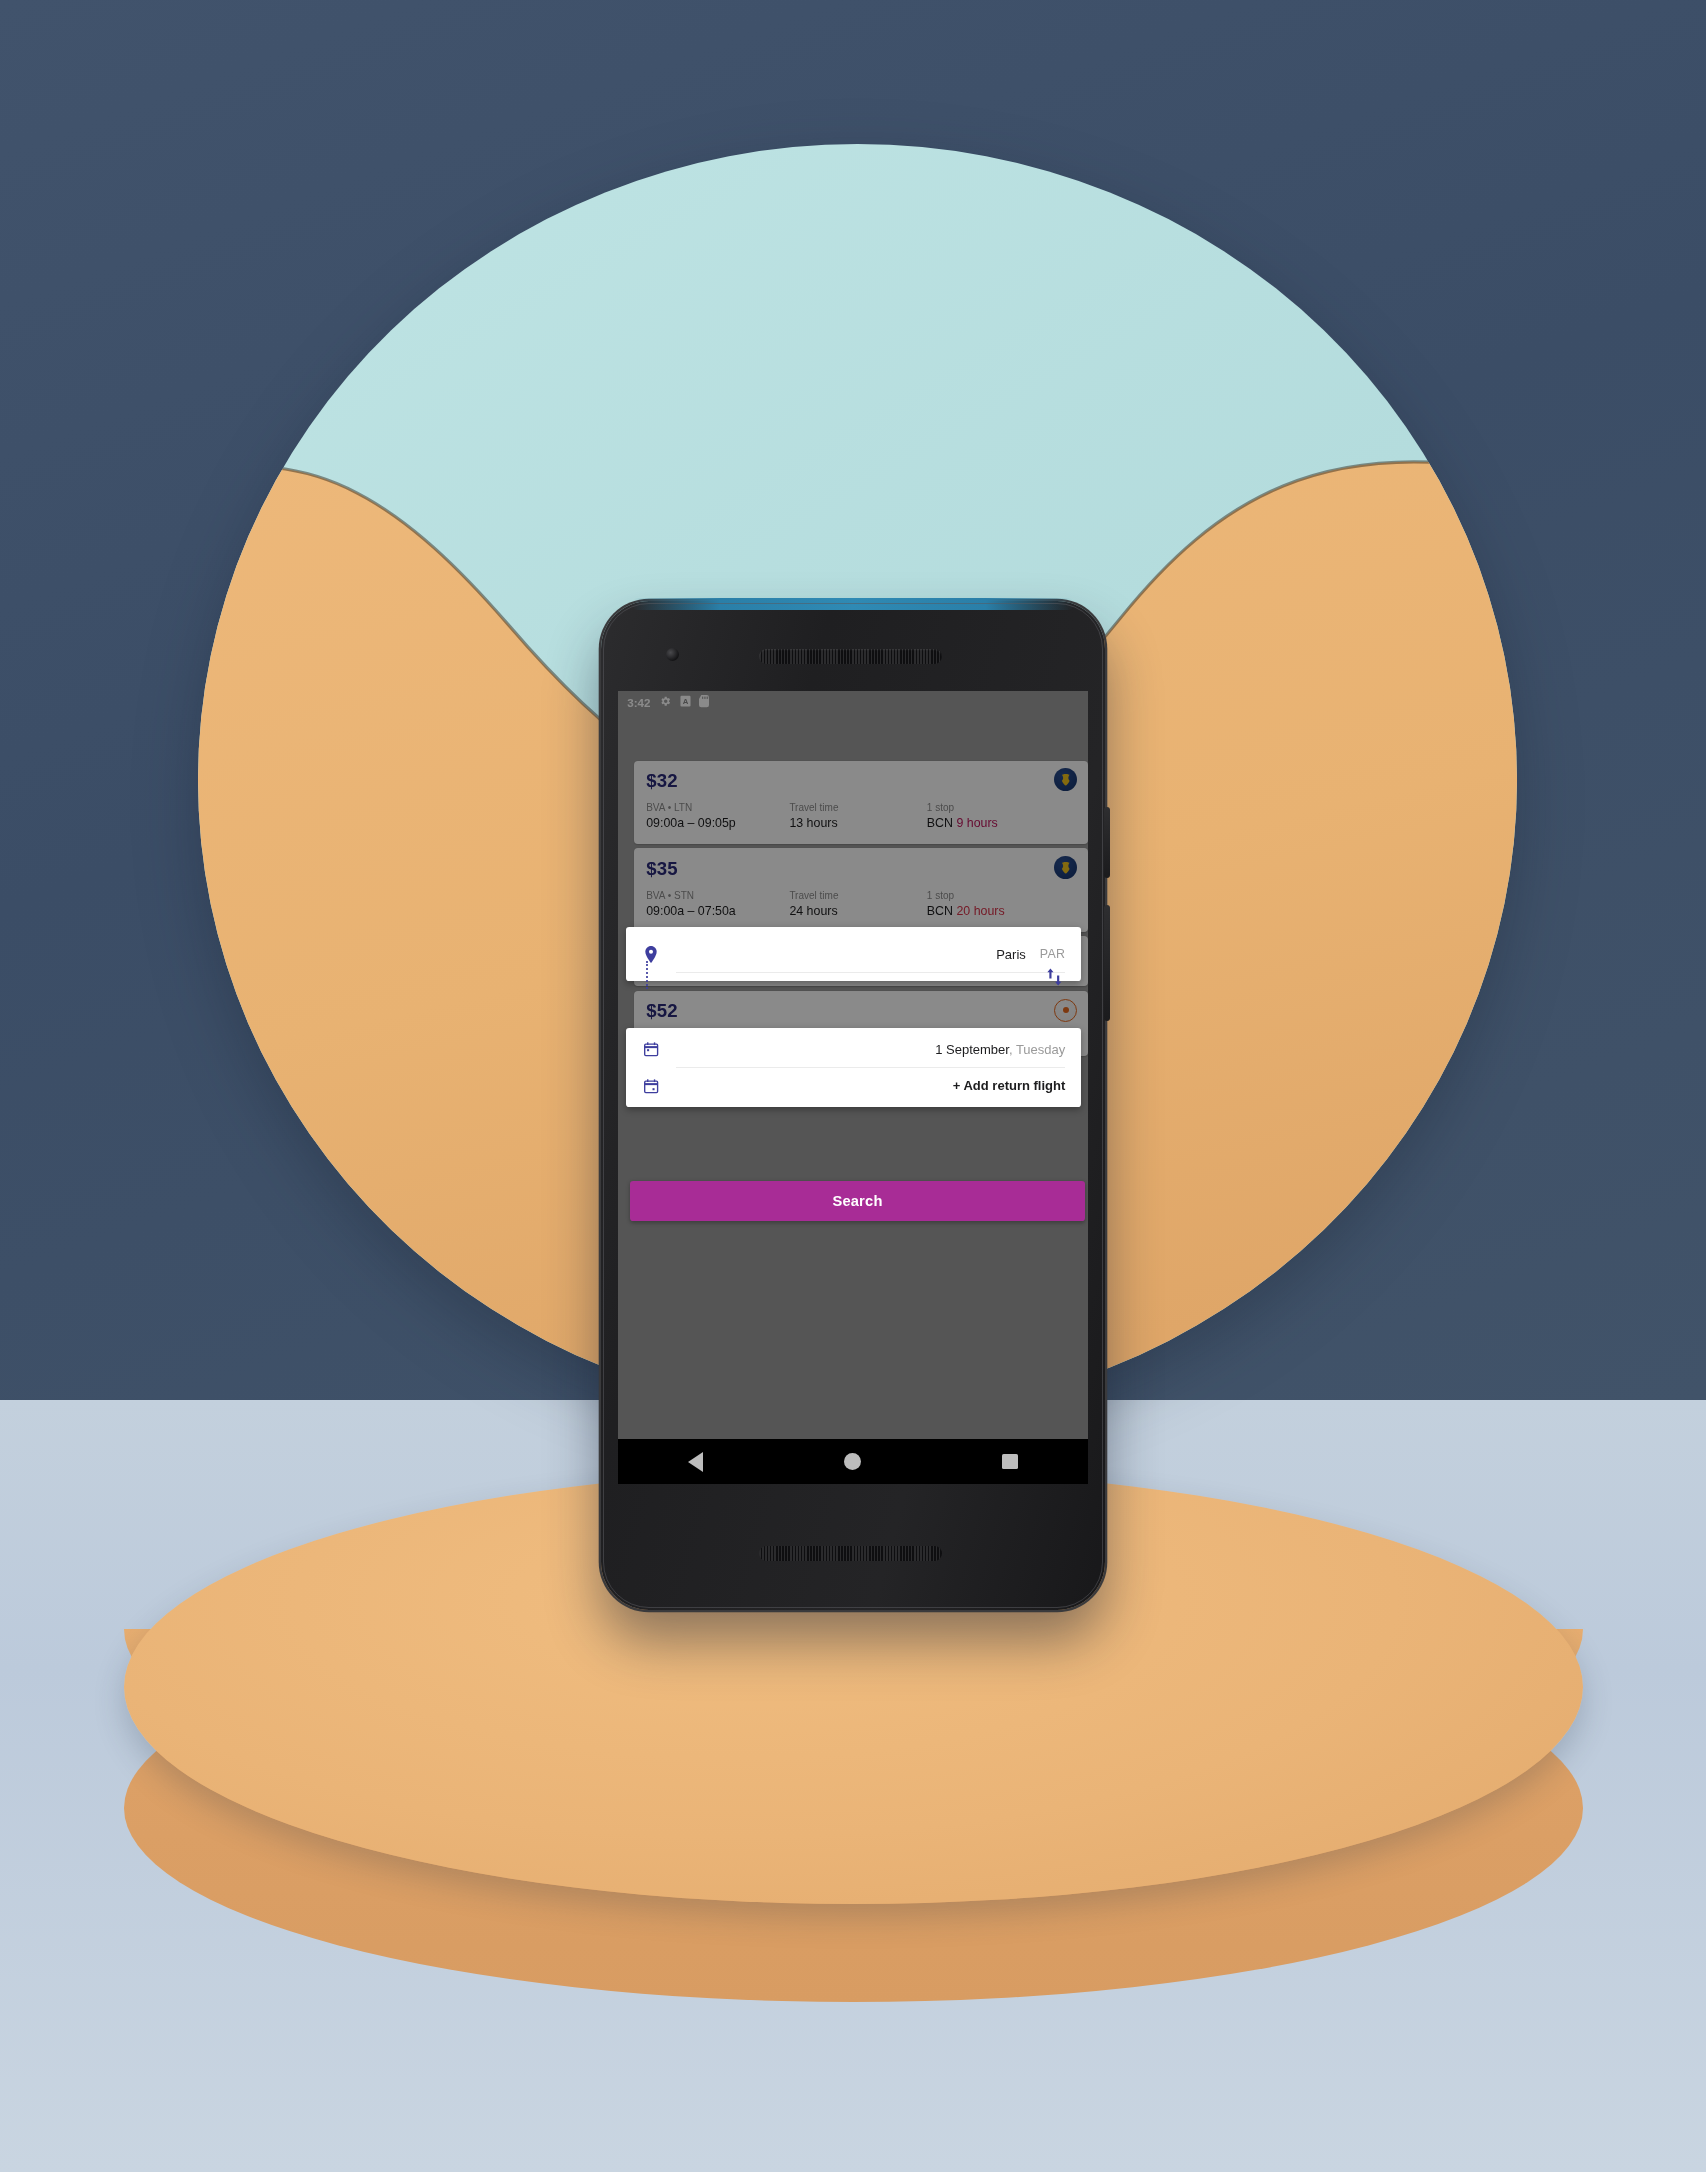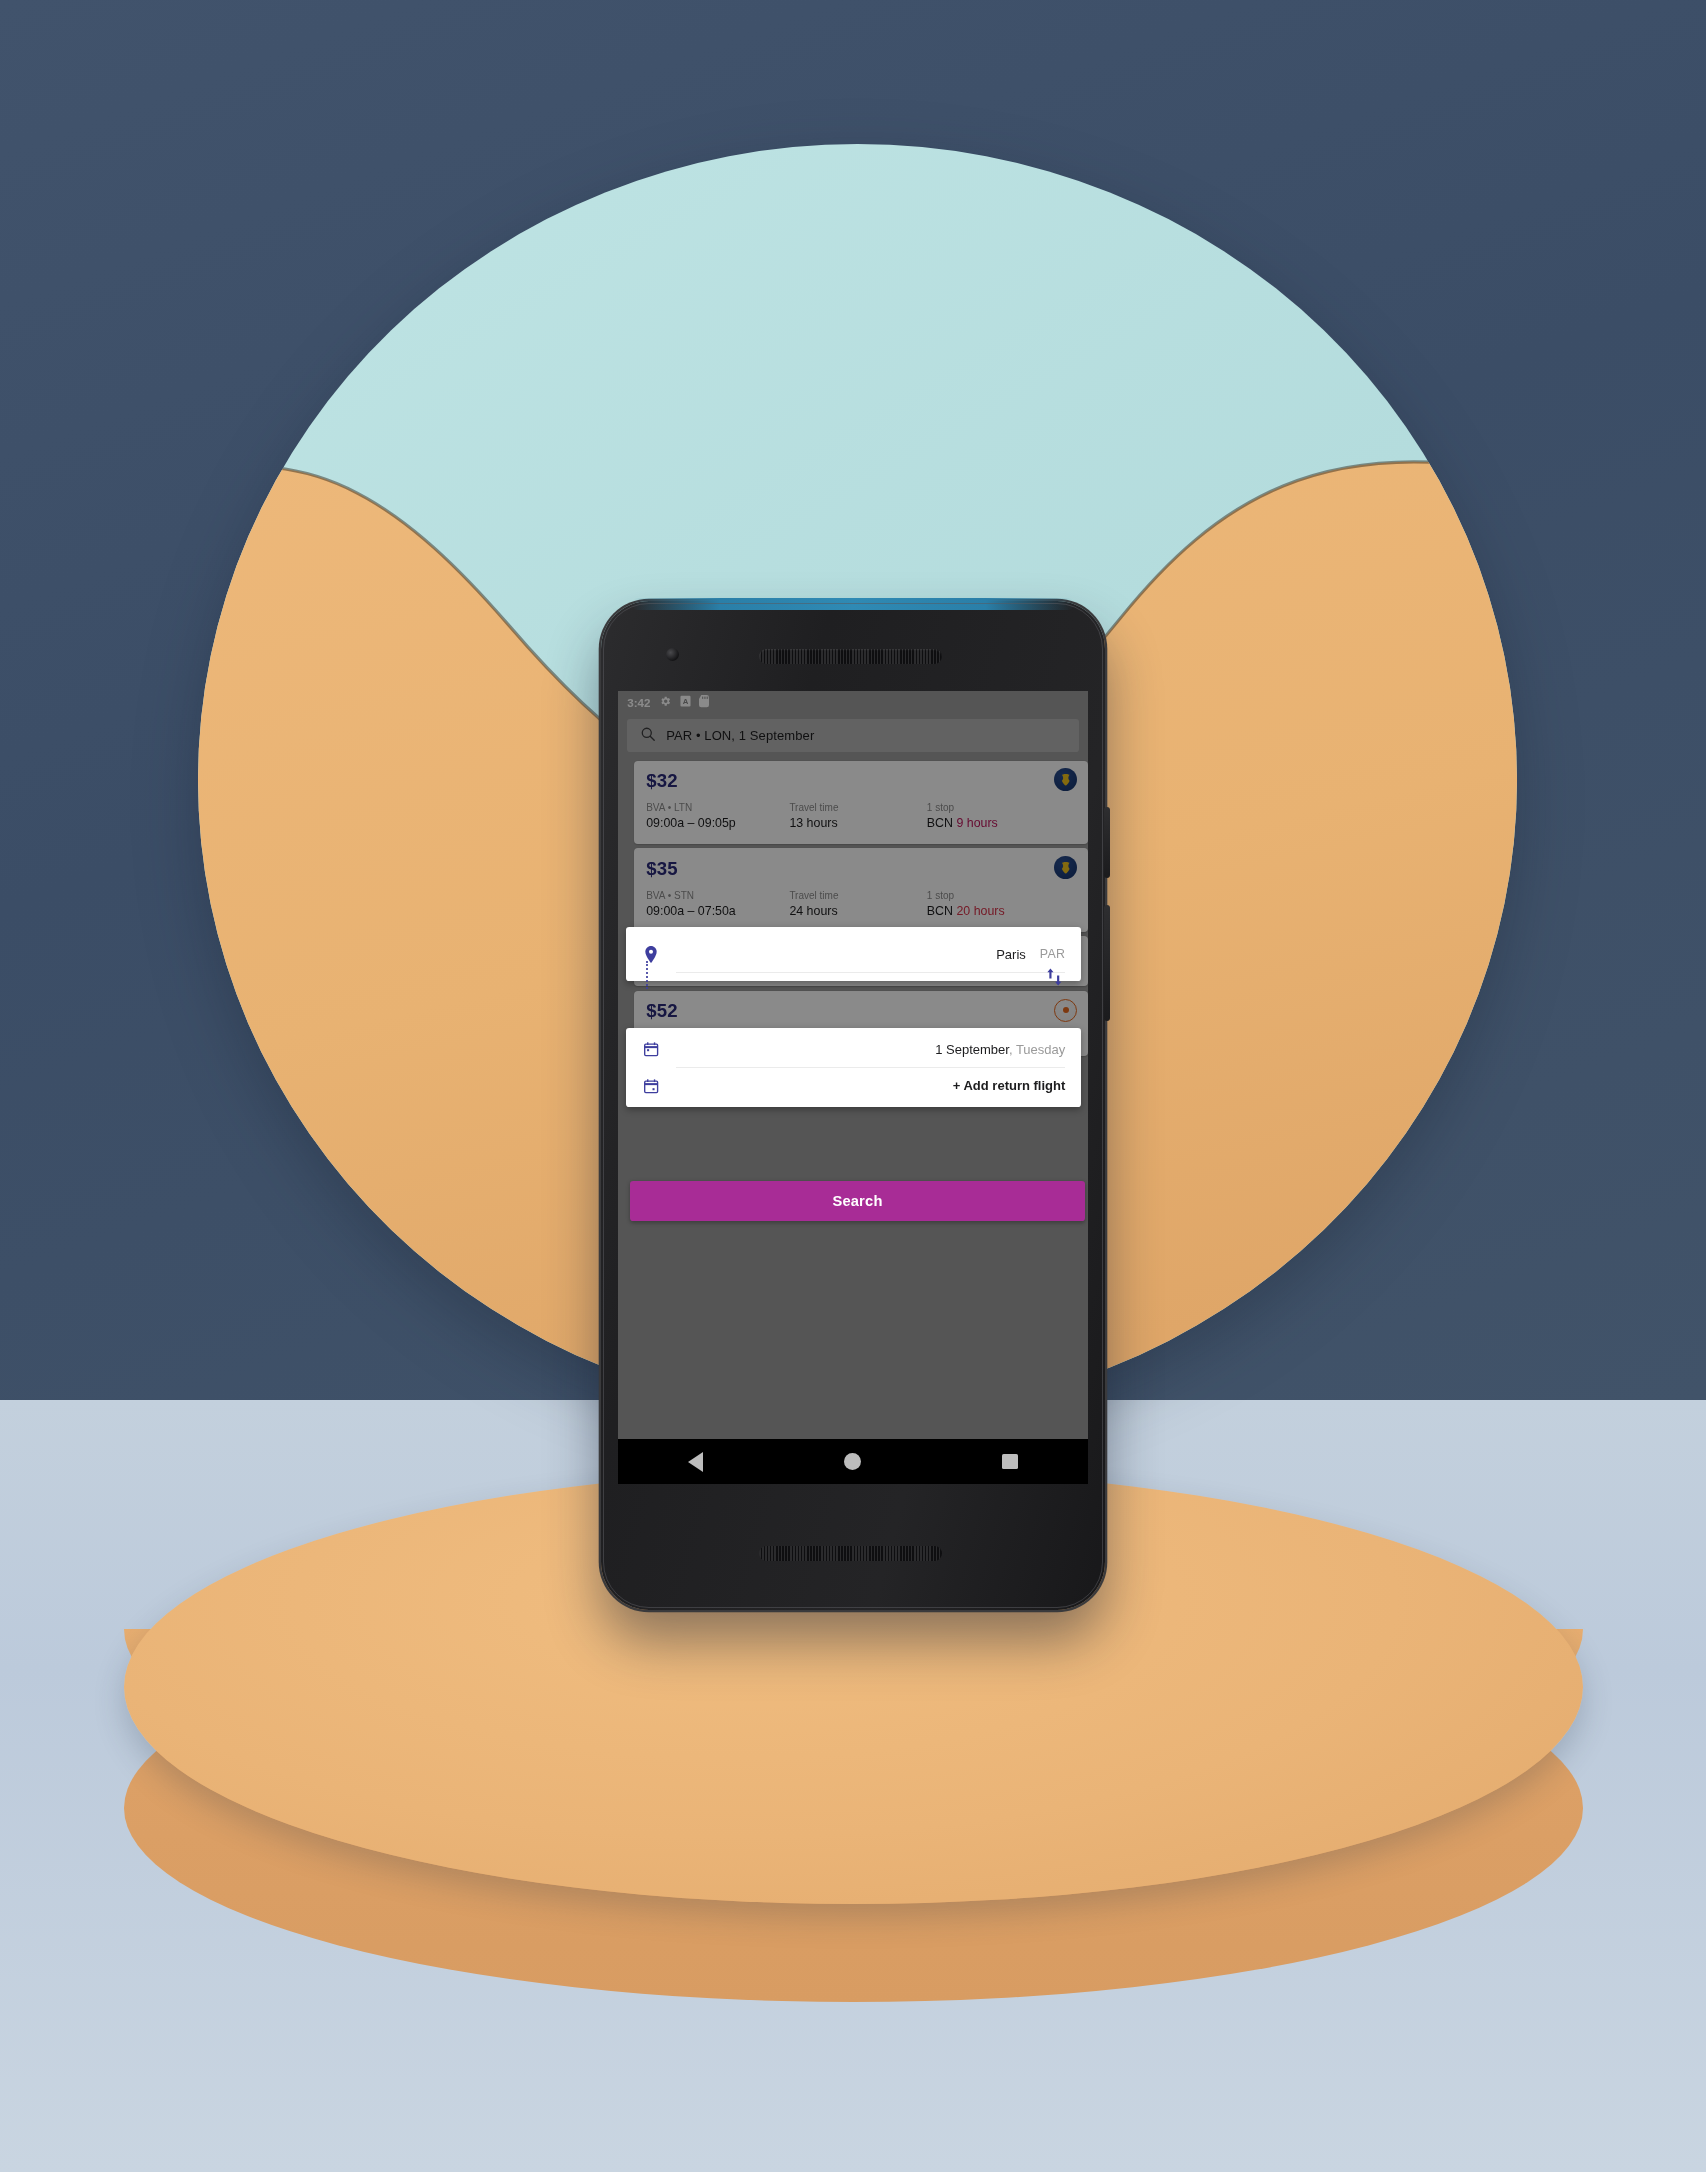--- a/index.html
+++ b/index.html
@@ -306,29 +306,20 @@
           </span>
           <span class="sb-icon">
             <svg width="7.8" height="12.4" viewBox="0 0 10 16" fill="#fff">
               <rect x="3" y="0" width="4" height="2" rx=".6"></rect>
               <rect x="0.5" y="1.6" width="9" height="14" rx="1.4"></rect>
             </svg>
           </span>
         </span>
       </div>
 
-      <div class="searchbar">
-        <span>
-          <svg width="15.5" height="15.5" viewBox="0 0 24 24" fill="none" stroke="#3c3c3e" stroke-width="2">
-            <circle cx="10.5" cy="10.5" r="7"></circle>
-            <line x1="15.8" y1="15.8" x2="22" y2="22" stroke-linecap="round"></line>
-          </svg>
-        </span>
-        <span class="q">PAR • LON, 1 September</span>
-      </div>
 
       <div class="results">
 
         <div class="rcard">
           <div class="rprice">$32</div>
           <div class="airline-logo">
             <svg width="15.5" height="15.5" viewBox="0 0 24 24">
                 <path d="M12 3c3.3 0 6 1.2 6 1.2S16 6.6 16 9.4c0 2.6 2 4 2 4S15 20 12 21c-3-1-6-7.6-6-7.6s2-1.4 2-4C8 6.6 6 4.2 6 4.2S8.7 3 12 3z" fill="#f2c41c"></path>
               </svg>
           </div>

